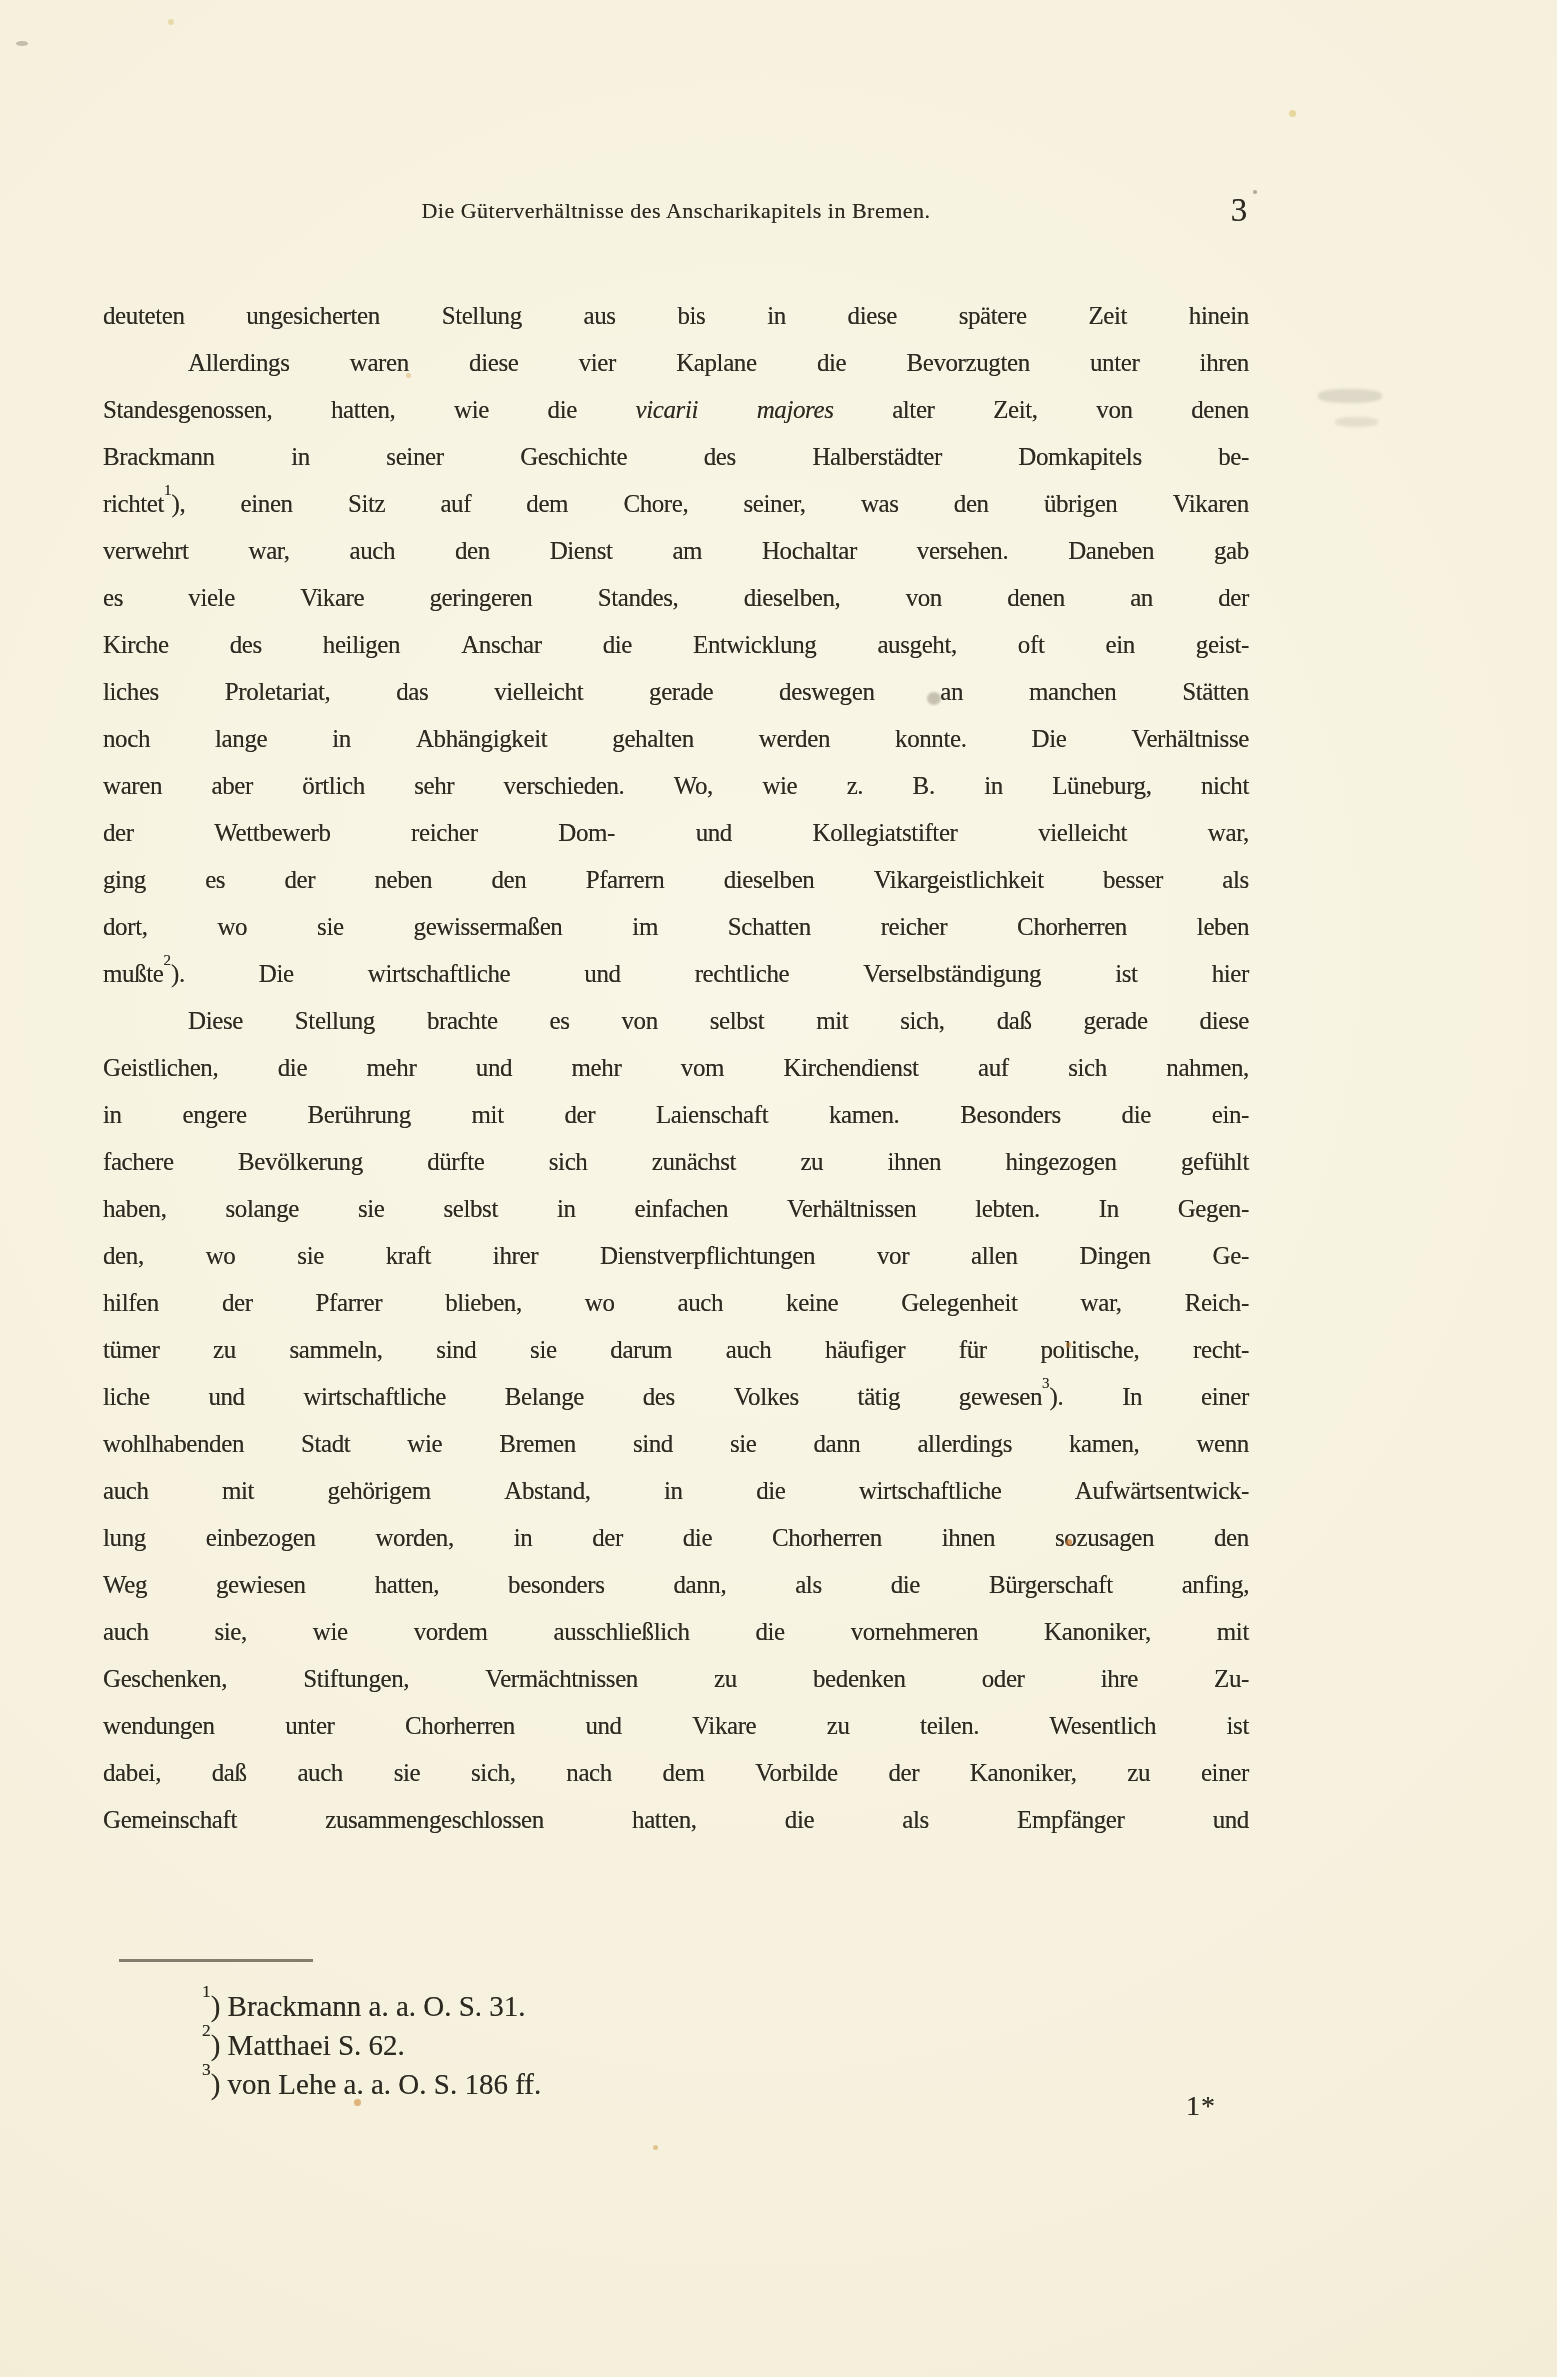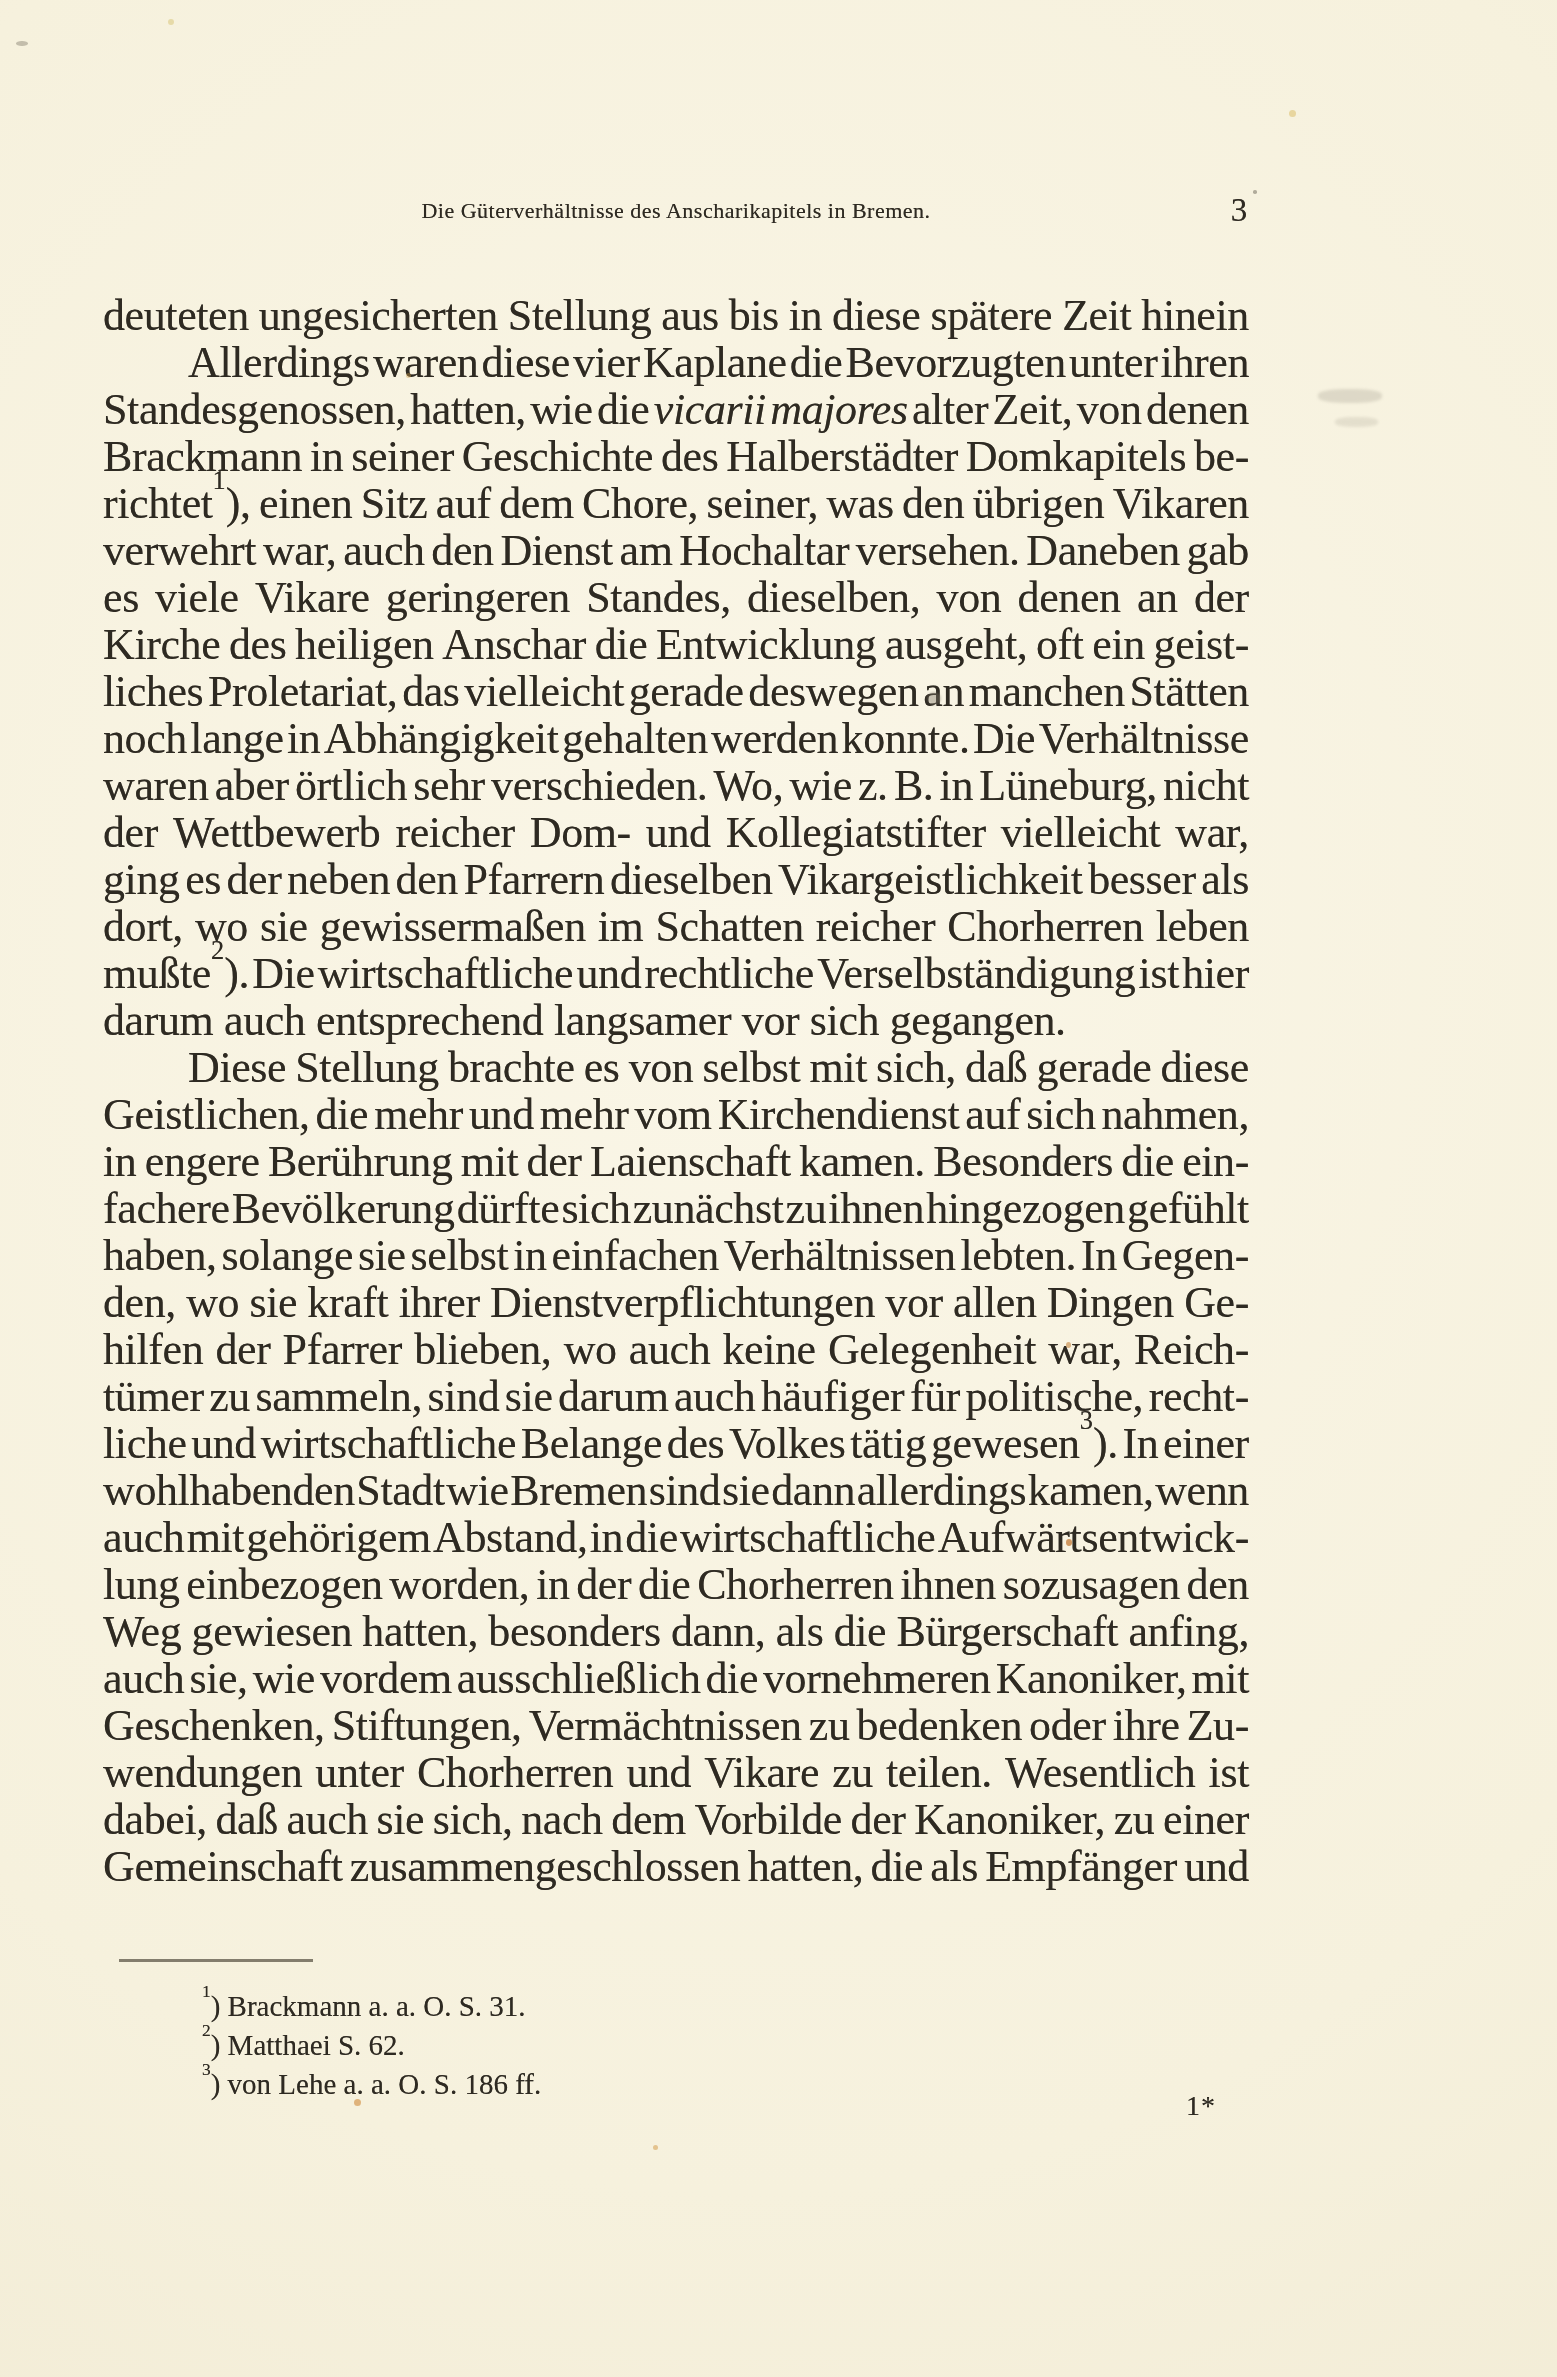--- a/index.html
+++ b/index.html
@@ -20,21 +20,21 @@
     text-shadow:0 0 0.5px rgba(46,42,34,.65);
   }
   .page-number{
     position:absolute;right:1.8px;top:0;
     font-size:33px;line-height:39px;
     text-shadow:0 0 0.5px rgba(46,42,34,.65);
   }
   
   .body-text{
     position:absolute;left:103px;top:292px;width:1146px;
-    font-size:44px;line-height:47px;letter-spacing:-0.4px;
+    font-size:25px;line-height:47px;letter-spacing:-0.4px;
     text-shadow:0 0 0.6px rgba(46,42,34,.6);
   }
   .line{height:47px;}
   .line.j{display:flex;justify-content:space-between;}
   .line.j > span{flex:0 0 auto;}
   .line.indent{padding-left:85px;}
   .line sup,.footnote sup{
     font-size:.6em;line-height:0;position:relative;top:-.5em;letter-spacing:0;
   }
   em{font-style:italic;}
@@ -247,21 +247,20 @@
       <div class="line j">
         <span>mußte<sup>2</sup>).</span>
         <span>Die</span>
         <span>wirtschaftliche</span>
         <span>und</span>
         <span>rechtliche</span>
         <span>Verselbständigung</span>
         <span>ist</span>
         <span>hier</span>
       </div>
-      <div class="line">darum auch entsprechend langsamer vor sich gegangen.</div>
       <div class="line j indent">
         <span>Diese</span>
         <span>Stellung</span>
         <span>brachte</span>
         <span>es</span>
         <span>von</span>
         <span>selbst</span>
         <span>mit</span>
         <span>sich,</span>
         <span>daß</span>

